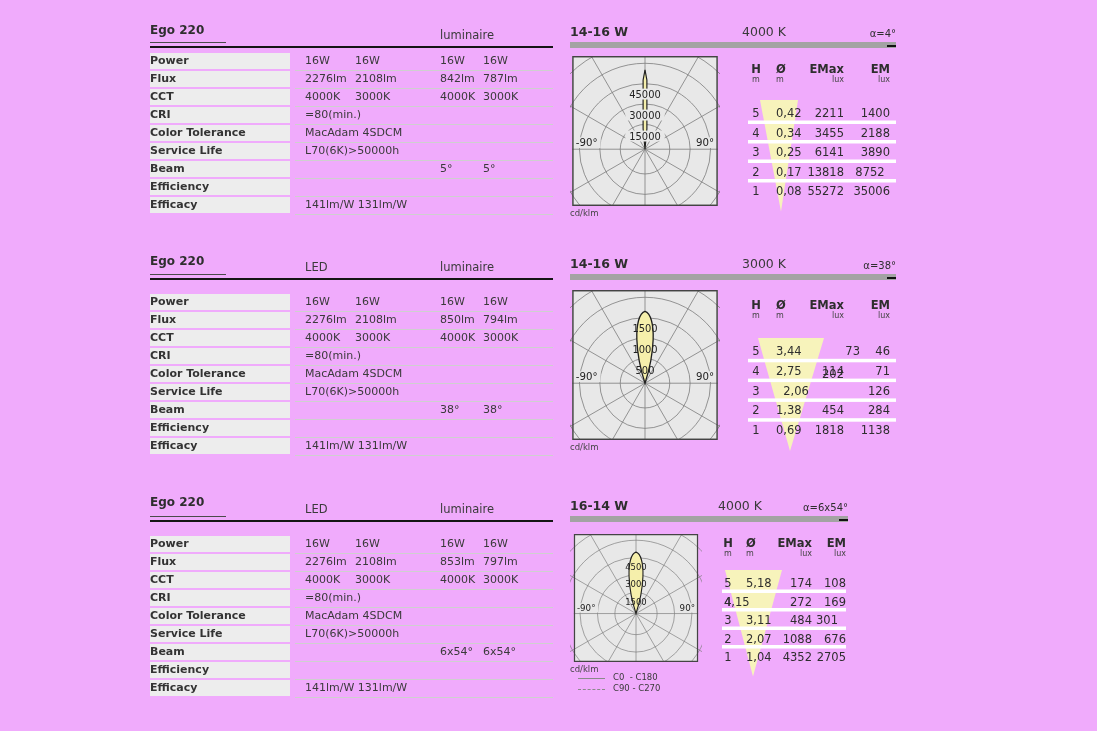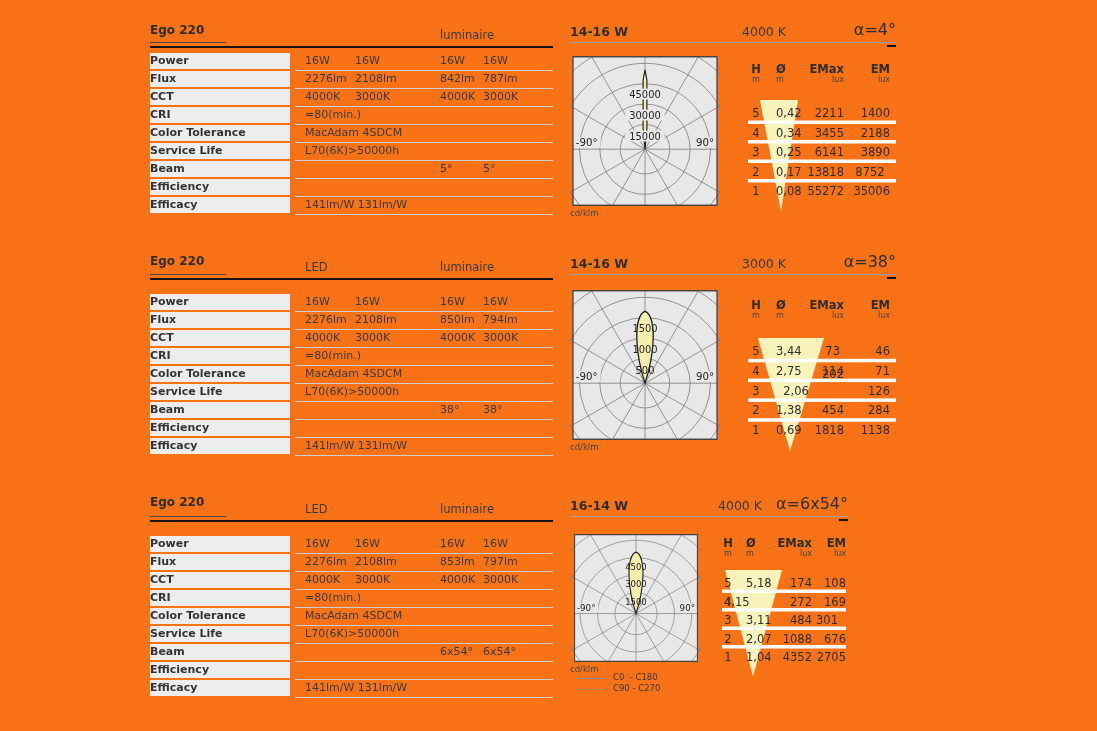--- a/index.html
+++ b/index.html
@@ -1,34 +1,34 @@
 <!DOCTYPE html>
 <html><head>
 <meta charset="utf-8">
 <style>
   html,body{margin:0;padding:0;background:#fff;}
   #canvas{
-    position:relative;width:1097px;height:731px;background:#f97316;
+    position:relative;width:1097px;height:731px;background:#f0abfc;
     font-family:"DejaVu Sans","Liberation Sans",sans-serif;color:#383838;overflow:hidden;
   }
   .abs{position:absolute;}
   
   .spec-titlerow{position:absolute;height:26px;border-bottom:2.5px solid #151515;}
   .spec-title{position:absolute;left:0;bottom:3px;font-size:12px;font-weight:bold;color:#2e2e2e;
               border-bottom:1px solid #4a4a4a;padding:0 22px 3px 0;}
   .spec-colhead{position:absolute;bottom:4px;font-size:11.5px;color:#3a3a3a;}
   .spec-row-label{position:absolute;left:0;width:140px;height:16px;background:#ededed;
                   font-size:11px;font-weight:bold;line-height:16px;padding-left:0;box-sizing:border-box;color:#333;}
   .spec-row-values{position:absolute;left:145px;height:17px;border-bottom:1px solid #cfcfcf;}
   .spec-val{position:absolute;top:1px;font-size:11px;color:#3a3a3a;white-space:nowrap;}
   
-  .ph-header{position:absolute;height:22px;border-bottom:1px solid #a3a3a3;text-decoration:underline;}
+  .ph-header{position:absolute;height:22px;border-bottom:6px solid #a3a3a3;text-decoration:underline;}
   .ph-power{position:absolute;left:0;bottom:3px;font-size:12.5px;font-weight:bold;color:#2e2e2e;}
   .ph-cct{position:absolute;bottom:3px;font-size:12.5px;color:#3a3a3a;}
-  .ph-alpha{position:absolute;right:0;bottom:3px;font-size:16px;color:#2e2e2e;}
+  .ph-alpha{position:absolute;right:0;bottom:3px;font-size:10px;color:#2e2e2e;}
   .ph-dash{position:absolute;width:9px;height:2.5px;background:#111;}
   .unit-label{position:absolute;font-size:8.5px;color:#444;}
   .pt-colhead{position:absolute;font-size:11.5px;font-weight:bold;color:#2e2e2e;white-space:nowrap;}
   .pt-subunit{position:absolute;font-size:8px;color:#444;white-space:nowrap;}
   .pt-cell{position:absolute;font-size:11.5px;color:#2e2e2e;white-space:nowrap;}
   
   .legend-sample{position:absolute;width:27px;height:0;}
   .legend-label{position:absolute;font-size:8.5px;color:#3a3a3a;white-space:pre;}
   svg{display:block;}
 </style>
@@ -285,21 +285,21 @@
     <div class="pt-colhead" style="left: 748px; top: 298px; width: 16px; text-align: center;">H</div>
     <div class="pt-subunit" style="left: 748px; top: 311px; width: 16px; text-align: center;">m</div>
     <div class="pt-colhead" style="left: 776px; top: 298px; width: 40px; text-align: left;">Ø</div>
     <div class="pt-subunit" style="left: 776px; top: 311px; width: 40px; text-align: left;">m</div>
     <div class="pt-colhead" style="left: 794px; top: 298px; width: 50px; text-align: right;">EMax</div>
     <div class="pt-subunit" style="left: 794px; top: 311px; width: 50px; text-align: right;">lux</div>
     <div class="pt-colhead" style="left: 850px; top: 298px; width: 40px; text-align: right;">EM</div>
     <div class="pt-subunit" style="left: 850px; top: 311px; width: 40px; text-align: right;">lux</div>
     <div class="pt-cell" style="left: 748px; top: 344px; width: 16px; text-align: center;">5</div>
     <div class="pt-cell" style="left: 776px; top: 344px; width: 40px; text-align: left;">3,44</div>
-    <div class="pt-cell" style="left: 790px; top: 344px; width: 50px; text-align: right;">73</div>
+    <div class="pt-cell" style="left: 810px; top: 344px; width: 50px; text-align: right;">73</div>
     <div class="pt-cell" style="left: 850px; top: 344px; width: 40px; text-align: right;">46</div>
     <div class="pt-cell" style="left: 748px; top: 363.8px; width: 16px; text-align: center;">4</div>
     <div class="pt-cell" style="left: 776px; top: 363.8px; width: 40px; text-align: left;">2,75</div>
     <div class="pt-cell" style="left: 794px; top: 363.8px; width: 50px; text-align: right;">114</div>
     <div class="pt-cell" style="left: 850px; top: 363.8px; width: 40px; text-align: right;">71</div>
     <div class="pt-cell" style="left: 748px; top: 383.6px; width: 16px; text-align: center;">3</div>
     <div class="pt-cell" style="left: 776px; top: 383.6px; width: 40px; text-align: center;">2,06</div>
     <div class="pt-cell" style="left: 794px; top: 367px; width: 50px; text-align: right;">202</div>
     <div class="pt-cell" style="left: 850px; top: 383.6px; width: 40px; text-align: right;">126</div>
     <div class="pt-cell" style="left: 748px; top: 403.4px; width: 16px; text-align: center;">2</div>

